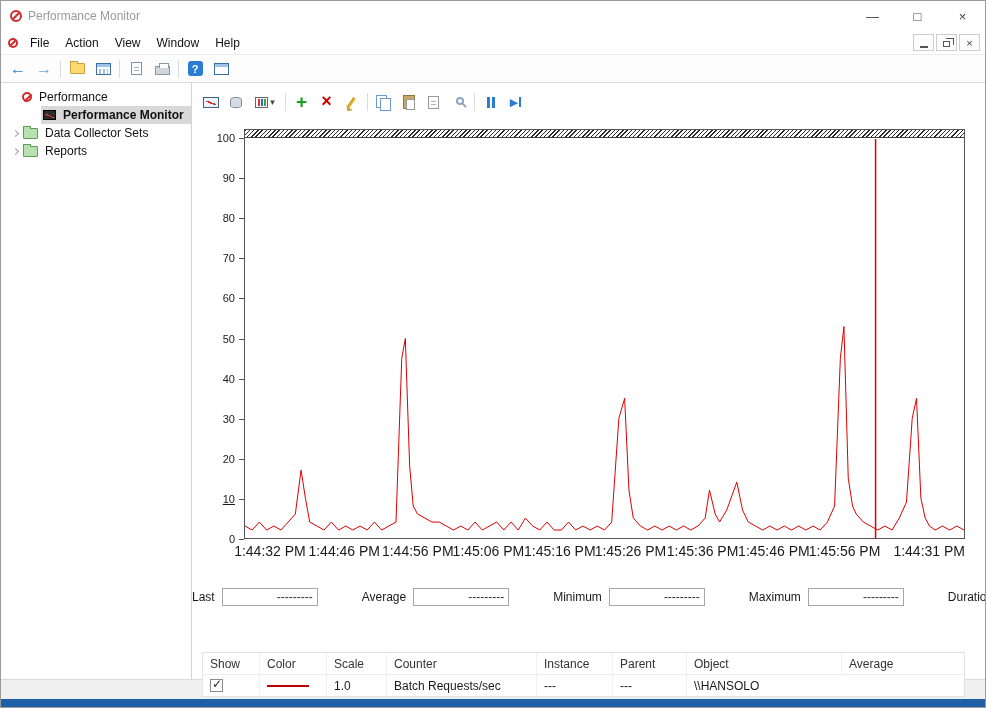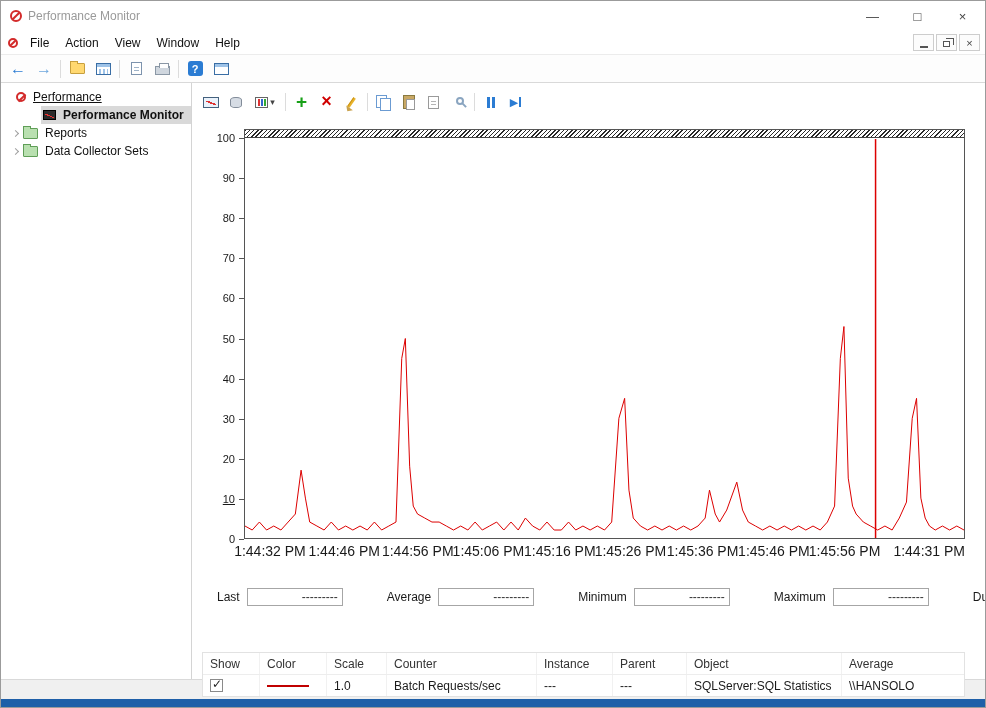--- a/index.html
+++ b/index.html
@@ -94,21 +94,21 @@
   .ytick { position:absolute; right:9px; transform:translateY(-50%); font-size:11px; color:#1a1a1a; }
   .ytickmark { position:absolute; right:0; width:5px; height:1px; background:#555; }
   .plot { position:relative; border:1px solid #555; background:#fff; }
   .hatch { position:absolute; top:0; left:0; right:0; height:8px; background:repeating-linear-gradient(135deg,#2a2a2a 0 1px,#fff 1px 3px); border-bottom:1px solid #444; }
   .plot svg { position:absolute; left:0; right:0; top:9px; bottom:0; width:100%; height:calc(100% - 9px); }
   .x-axis { position:relative; grid-column:2; }
   .xtick { position:absolute; top:4px; transform:translateX(-50%); font-size:14px; color:#1a1a1a; white-space:nowrap; }
   .xtick.right { transform:none; }
 
   
-  .stats { position:absolute; top:505px; left:25px; right:20px; display:flex; justify-content:space-between; font-size:12px; color:#1a1a1a;gap:44px; }
+  .stats { position:absolute; top:505px; left:0; right:20px; display:flex; justify-content:space-between; font-size:12px; color:#1a1a1a;gap:44px; }
   .stat { display:flex; align-items:center; gap:7px; }
   .statbox { width:96px; height:18px; border:1px solid #a6a6a6; background:#fff; font-size:12px; color:#333; display:flex; align-items:center; justify-content:flex-end; padding-right:4px; }
 
   
   .ctable { position:absolute; top:569px; left:10px; right:20px; border:1px solid #e2e2e2; background:#fff; font-size:12px; color:#1a1a1a; }
   .ctr { display:grid; grid-template-columns:57px 67px 60px 150px 76px 74px 155px 1fr; }
   .ctr.head { border-bottom:1px solid #ededed; color:#333; }
   .tc { padding:3px 7px; border-right:1px solid #f1f1f1; min-height:21px; display:flex; align-items:center; }
   .tc:last-child { border-right:none; }
   .cbx { width:13px; height:13px; border:1px solid #8a8a8a; background:#fff; position:relative; }
@@ -178,39 +178,39 @@
         <span class="helpbadge">?</span>
       </div>
     <div class="tbtn">
         <span class="winicon"></span>
       </div>
   </div>
 
   <div class="main">
 
     <div class="tree">
-      <div class="trow" style="padding-left:6px;text-decoration:underline;">
+      <div class="trow" style="padding-left:12px;">
         <span class="noentry ticon" style="width:10px;height:10px;border-width:2px;"></span>
         <span class="lbl">Performance</span>
       </div>
       <div class="trow sel" style="padding-left:40px;">
         <span class="selwrap">
           <span class="pm-chart ticon"></span>
           <span class="lbl" style="font-weight:bold;">Performance Monitor</span>
         </span>
       </div>
       <div class="trow" style="padding-left:12px;">
         <span class="chev col"></span>
         <span class="folder green ticon"></span>
-        <span class="lbl">Reports</span>
+        <span class="lbl">Data Collector Sets</span>
       </div>
       <div class="trow" style="padding-left:12px;">
         <span class="chev col"></span>
         <span class="folder green ticon"></span>
-        <span class="lbl">Data Collector Sets</span>
+        <span class="lbl">Reports</span>
       </div>
     </div>
 
     <div class="content">
 
       <div class="perf-toolbar">
         <div class="pbtn">
             <span class="monitor"></span>
           </div>
         <div class="pbtn">
@@ -342,21 +342,20 @@
           <div class="tc">
               <span class="cbx checked"></span>
             </div>
           <div class="tc">
               <span class="swatch" style="background: rgb(192, 0, 0);"></span>
             </div>
           <div class="tc">1.0</div>
           <div class="tc">Batch Requests/sec</div>
           <div class="tc">---</div>
           <div class="tc">---</div>
-          <div class="tc">SQLServer:SQL Statistics</div>
           <div class="tc">\\HANSOLO</div>
         </div>
       </div>
 
     </div>
   </div>
 
   <div class="statusbar"></div>
   <div class="taskstrip" style="background: rgb(30, 95, 168);"></div>
 

